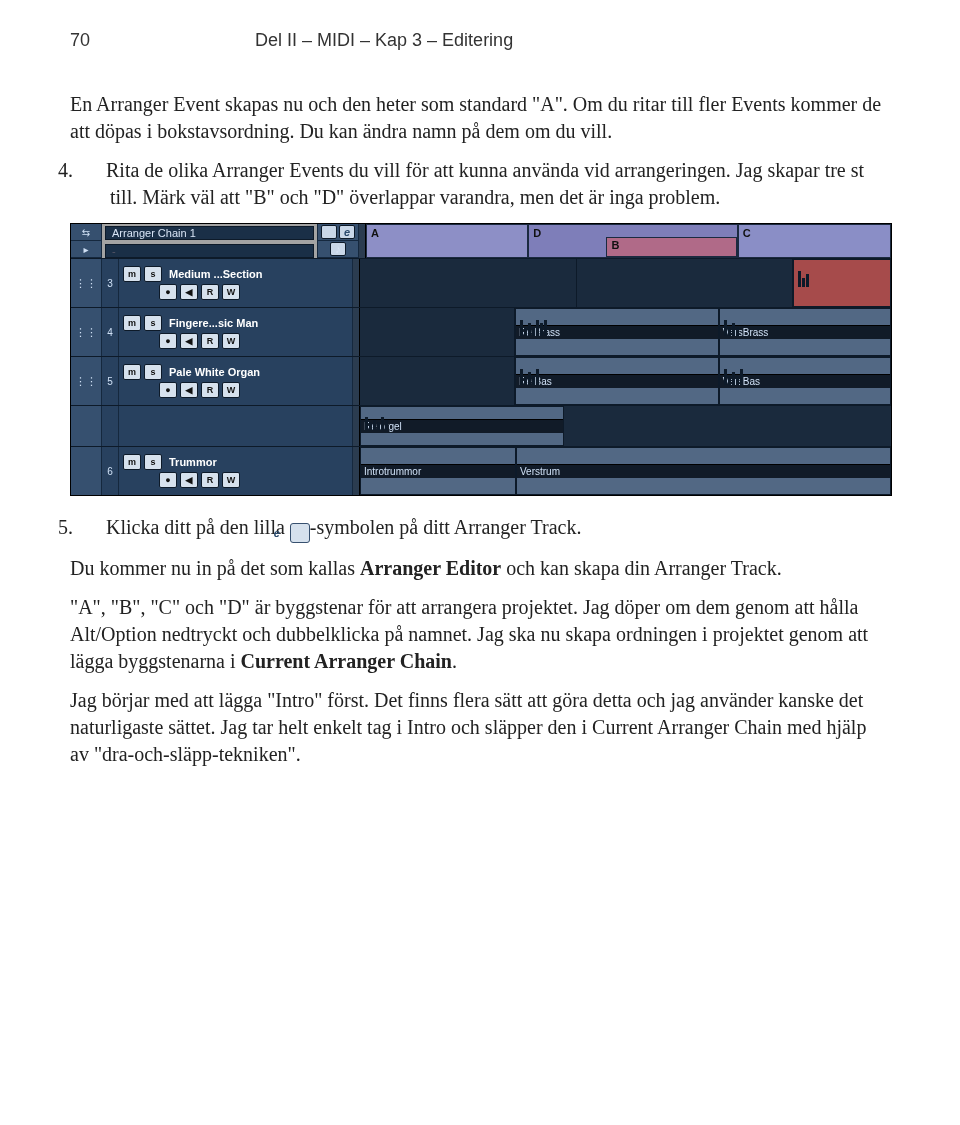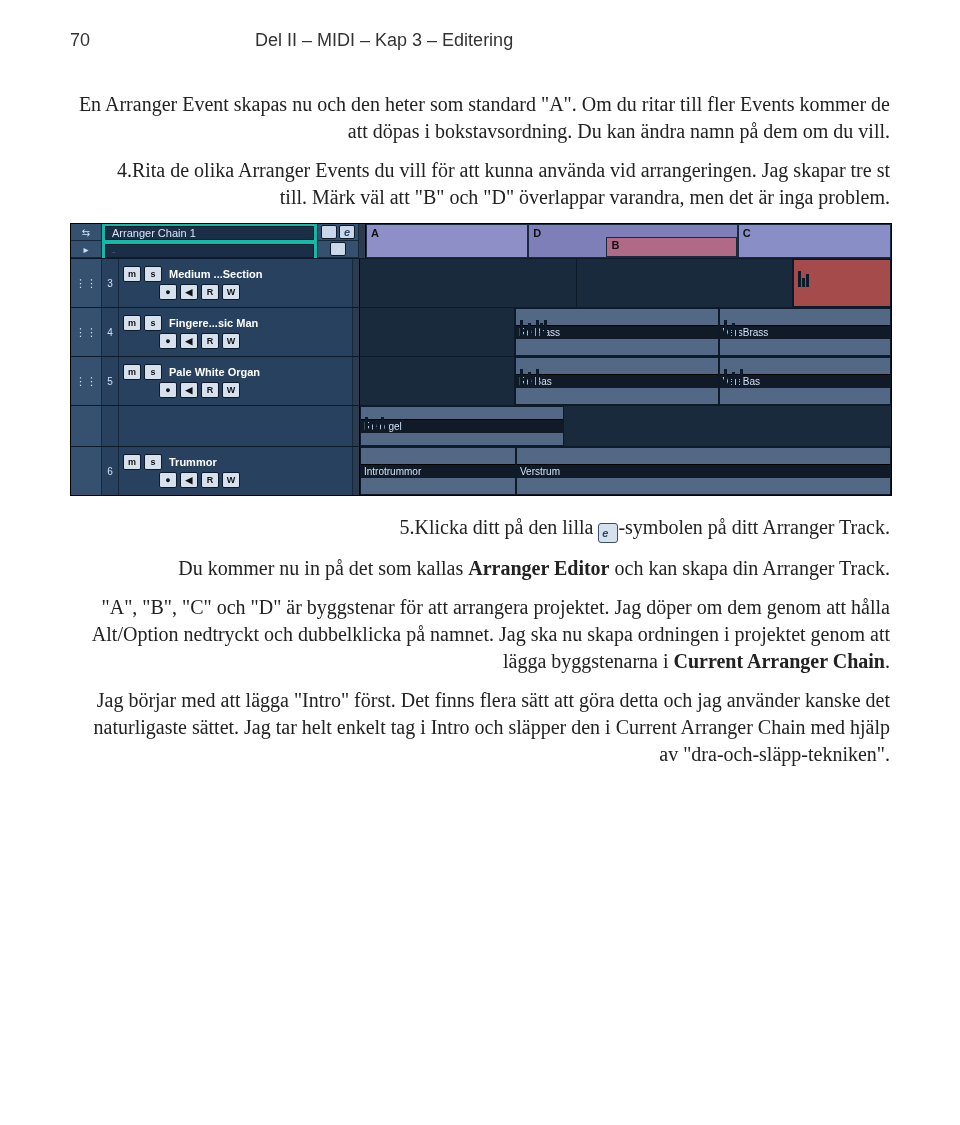--- a/index.html
+++ b/index.html
@@ -18,21 +18,21 @@
     font-size: 18px;
     color: #333;
     margin-bottom: 40px;
   }
   .header-line .pgnum { display:inline-block; width: 40px;}
   .header-line .chap { text-align:center; margin-left: 140px;}
   p.body {
     font-size: 20px;
     line-height: 1.35;
     margin: 0 0 12px 0;
-    text-align: right;
+    text-align: left;
   }
   p.body.indent-num {
     padding-left: 40px;
     text-indent: -26px;
   }
   .num {
     display:inline-block;
     width: 22px;
   }
   .bold { font-weight: bold; }
@@ -57,21 +57,21 @@
     border-right: 1px solid #15283e;
     display:flex; flex-direction:column;
   }
   .daw .tool-col .tcell {
     flex:1; border-bottom:1px solid #15283e;
     display:flex;align-items:center;justify-content:center;
     color:#cfe0f5;font-size:10px;
   }
   .daw .chain-col {
     width: 215px;
-    background: #14b8a6;
+    background: #a3a3a3;
     border-right: 1px solid #15283e;
     display:flex;flex-direction:column;
   }
   .daw .chain-col .field {
     flex:1;
     border:1px solid #0d1a29;
     margin:2px 3px;
     background:#1a2f47;
     display:flex;align-items:center;
     padding:0 6px;

